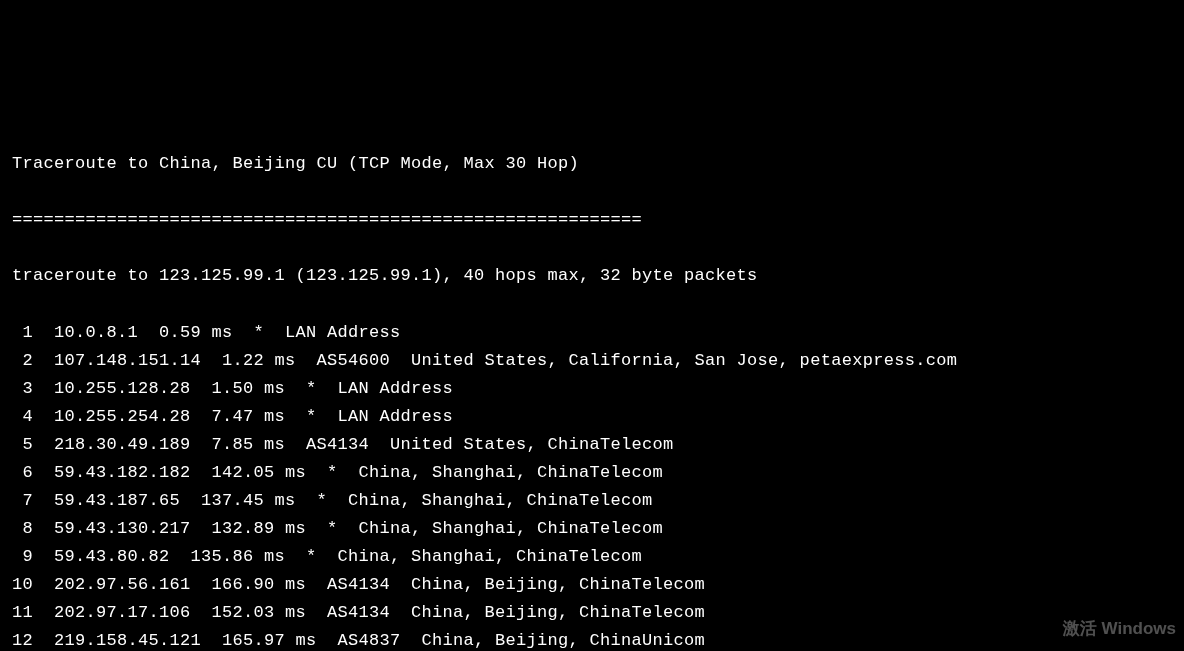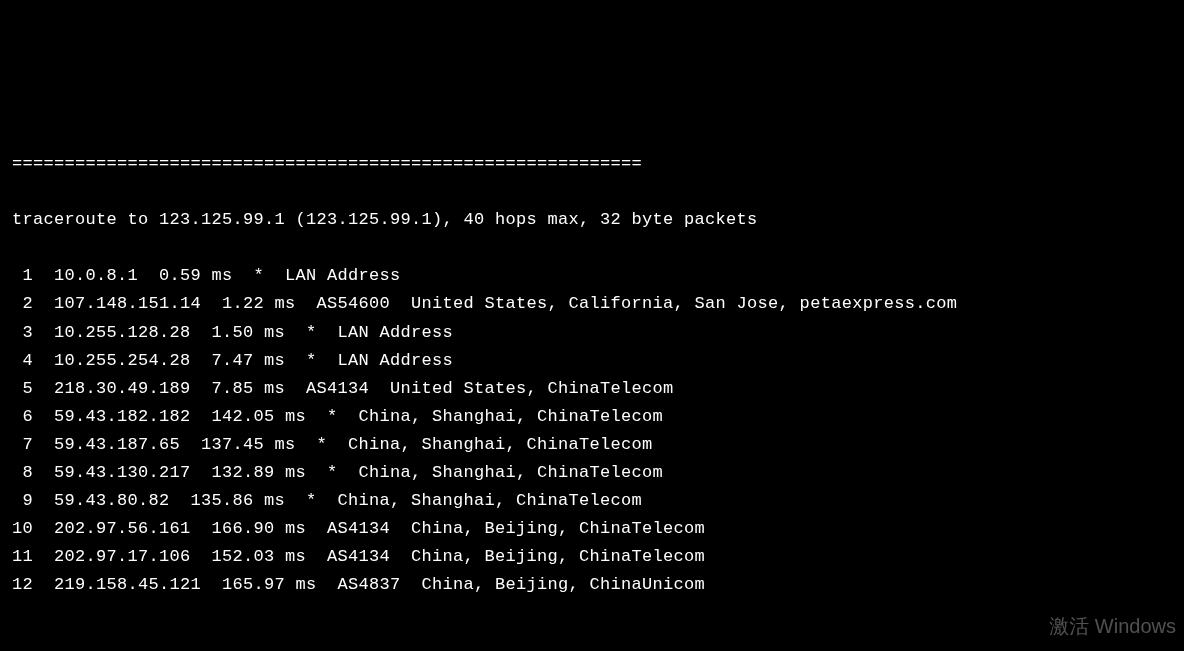--- a/index.html
+++ b/index.html
@@ -22,32 +22,34 @@
     }
     .terminal {
       letter-spacing: 0.3px;
     }
     .activate-text {
       position: absolute;
       right: 8px;
       bottom: 8px;
       color: rgba(200, 200, 200, 0.4);
       font-family: 'Microsoft YaHei', sans-serif;
-      font-size: 20px;
+      font-size: 17px;
+      font-weight: bold;
     }
     .line {
       display: block;
     }
   </style>
 </head>
 <body>
 
 
 
 <div class="terminal">
+<span class="line">Traceroute to China, Beijing CU (TCP Mode, Max 30 Hop)</span>
 <span class="line">============================================================</span>
 <span class="line">traceroute to 123.125.99.1 (123.125.99.1), 40 hops max, 32 byte packets</span>
 <div id="hops-container"><span class="line"> 1  10.0.8.1  0.59 ms  *  LAN Address</span><span class="line"> 2  107.148.151.14  1.22 ms  AS54600  United States, California, San Jose, petaexpress.com</span><span class="line"> 3  10.255.128.28  1.50 ms  *  LAN Address</span><span class="line"> 4  10.255.254.28  7.47 ms  *  LAN Address</span><span class="line"> 5  218.30.49.189  7.85 ms  AS4134  United States, ChinaTelecom</span><span class="line"> 6  59.43.182.182  142.05 ms  *  China, Shanghai, ChinaTelecom</span><span class="line"> 7  59.43.187.65  137.45 ms  *  China, Shanghai, ChinaTelecom</span><span class="line"> 8  59.43.130.217  132.89 ms  *  China, Shanghai, ChinaTelecom</span><span class="line"> 9  59.43.80.82  135.86 ms  *  China, Shanghai, ChinaTelecom</span><span class="line">10  202.97.56.161  166.90 ms  AS4134  China, Beijing, ChinaTelecom</span><span class="line">11  202.97.17.106  152.03 ms  AS4134  China, Beijing, ChinaTelecom</span><span class="line">12  219.158.45.121  165.97 ms  AS4837  China, Beijing, ChinaUnicom</span></div>
 </div>
 
 <div class="activate-text">激活 Windows</div>
 
 
 
 

